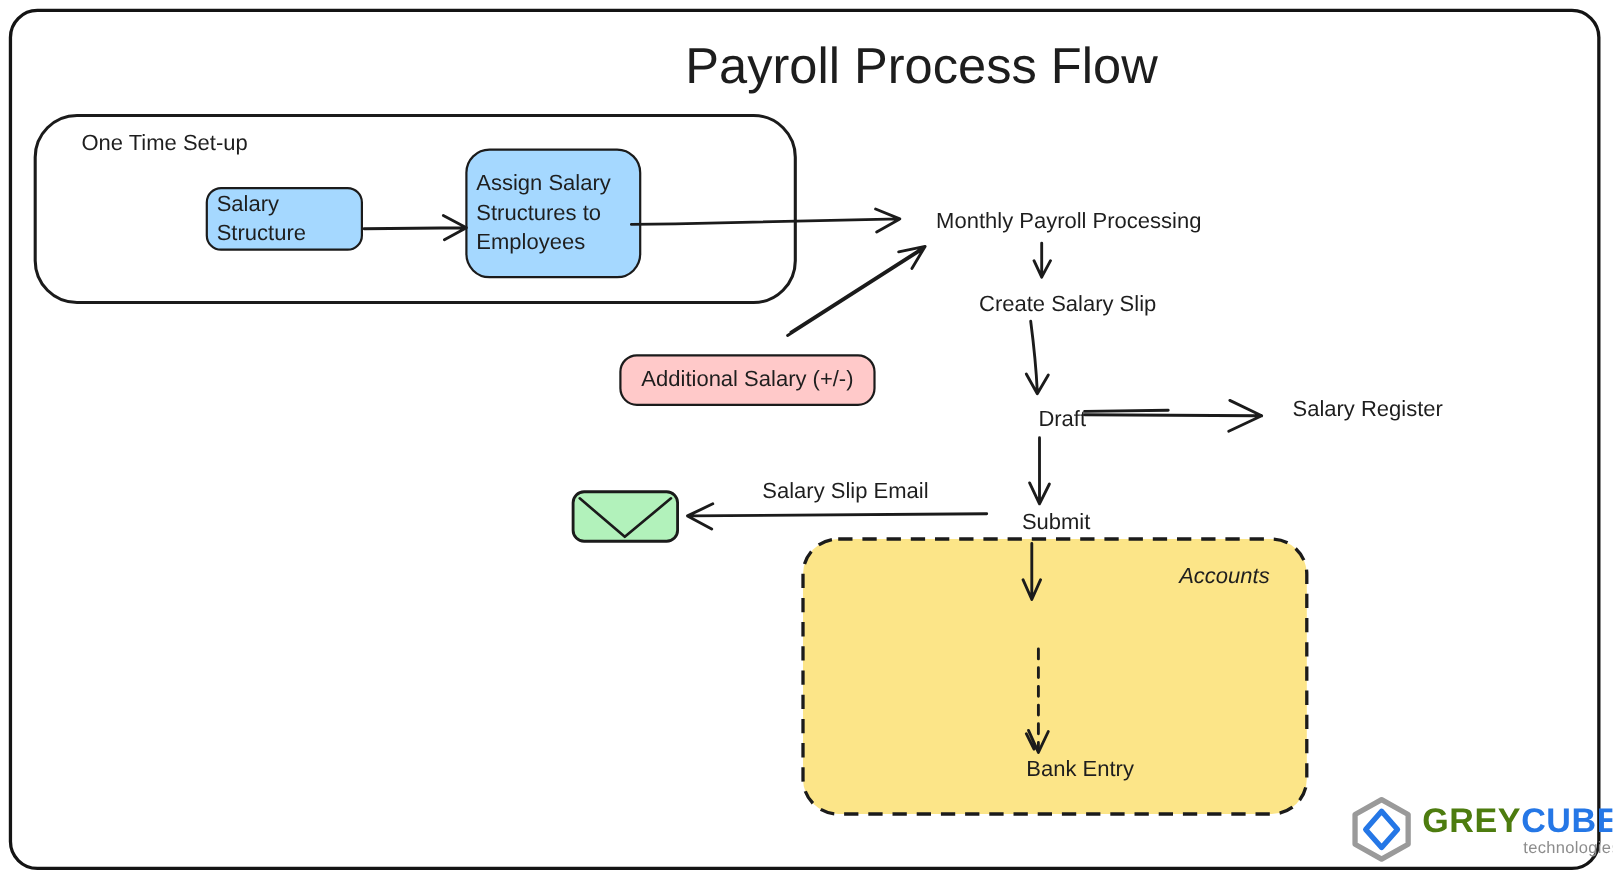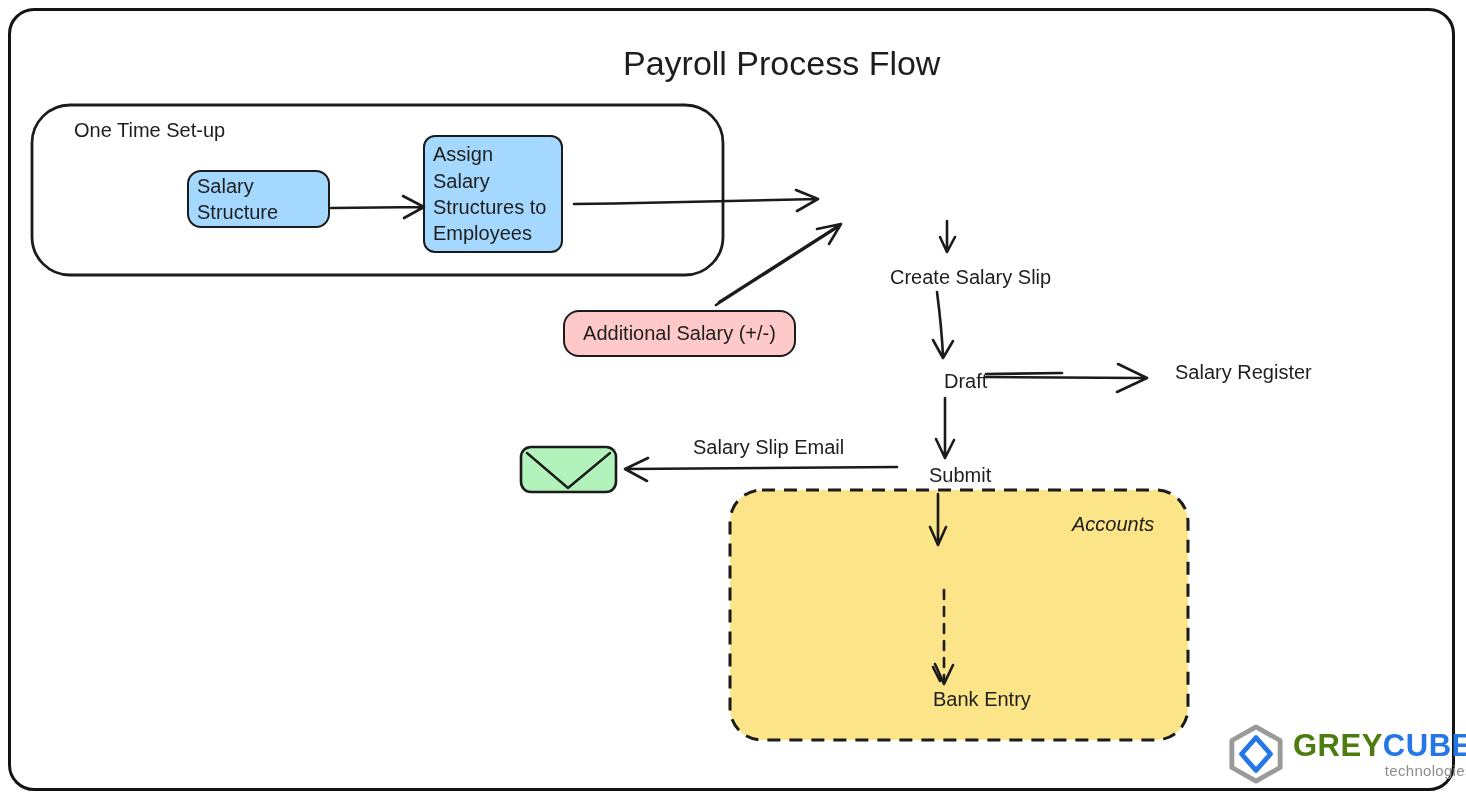--- a/index.html
+++ b/index.html
@@ -1,26 +1,26 @@
 <!DOCTYPE html>
 <html><head>
 <meta charset="utf-8">
 <style>
   html,body{margin:0;padding:0;background:#ffffff;}
   body{font-family:"Liberation Sans","DejaVu Sans",sans-serif;color:#1e1e1e;}
   #stage{position:relative;width:1466px;height:802px;background:#fff;overflow:hidden;}
   .frame{position:absolute;left:8px;top:8px;width:1447px;height:783px;
          border:3px solid #141414;border-radius:26px;background:#fff;box-sizing:border-box;}
-  .title{position:absolute;left:623px;top:44px;font-size:34px;font-weight:500;color:#1d1d1d;z-index:3;}
+  .title{position:absolute;left:623px;top:32px;font-size:46px;font-weight:500;color:#1d1d1d;z-index:3;}
   svg.overlay{position:absolute;left:0;top:0;z-index:2;pointer-events:none;}
   .node-box{position:absolute;box-sizing:border-box;border:2.5px solid #1b1b1b;
             display:flex;align-items:center;justify-content:center;text-align:left;
             font-size:20px;line-height:1.32;z-index:1;padding:4px 8px;}
   .blue{background:#a5d8ff;}
-  .pink{background:#ffc9c9;}
+  .pink{background:#ffc9c9;margin-top:12px;}
   .lbl{position:absolute;font-size:20px;white-space:nowrap;z-index:3;color:#1e1e1e;margin-left:24px;}
   .group-label{font-size:20px;}
   .envelope{position:absolute;left:519px;top:445px;z-index:3;}
   .logo{position:absolute;left:1228px;top:724px;z-index:3;display:flex;align-items:center;gap:9px;}
   .logo-text{display:flex;flex-direction:column;align-items:flex-end;line-height:1;}
   .logo-name{font-size:31px;font-weight:600;letter-spacing:0.5px;}
   .logo-name .grey{color:#4d7c0f;}
   .logo-name .blue-t{color:#2577e6;}
   .logo-sub{font-size:15px;color:#8c8c8c;margin-top:2px;letter-spacing:0.3px;}
 </style>
@@ -62,27 +62,28 @@
       <path d="M944,684 L935,664 M944,684 L953,665 M940,681 L933,667"></path>
     </g>
   </svg>
 
   <div class="lbl group-label" style="left:50px;top:119px;">One Time Set-up</div>
   <div class="lbl group-label" style="left:1048px;top:513px;font-style:italic;">Accounts</div>
 
   <div class="node-box blue" style="left:187px;top:170px;width:143px;height:58px;border-radius:14px;">
     <span>Salary Structure</span>
   </div>
-  <div class="node-box blue" style="left:423px;top:135px;width:140px;height:118px;border-radius:12px;">
+  <div class="node-box blue" style="left:423px;top:135px;width:160px;height:118px;border-radius:22px;">
     <span>Assign Salary Structures to Employees</span>
   </div>
   <div class="node-box pink" style="left:563px;top:310px;width:233px;height:47px;border-radius:16px;white-space:nowrap;">
     <span>Additional Salary (+/-)</span>
   </div>
 
+  <div class="lbl" style="left:827px;top:190px;">Monthly Payroll Processing</div>
   <div class="lbl" style="left:866px;top:266px;">Create Salary Slip</div>
   <div class="lbl" style="left:920px;top:370px;">Draft</div>
   <div class="lbl" style="left:1151px;top:361px;">Salary Register</div>
   <div class="lbl" style="left:905px;top:464px;">Submit</div>
   <div class="lbl" style="left:669px;top:436px;">Salary Slip Email</div>
   <div class="lbl" style="left:909px;top:688px;">Bank Entry</div>
 
   <div class="envelope">
     <svg width="100" height="50" viewBox="0 0 100 50">
       <rect x="2" y="2" width="95" height="45" rx="10" fill="#b2f2bb" stroke="#1b1b1b" stroke-width="2.6"></rect>

